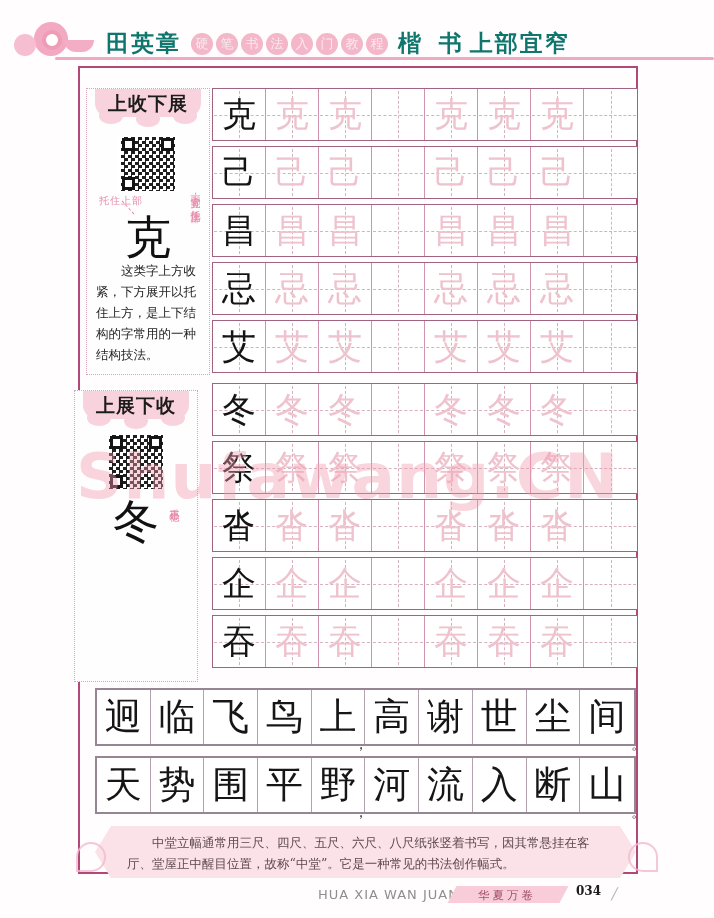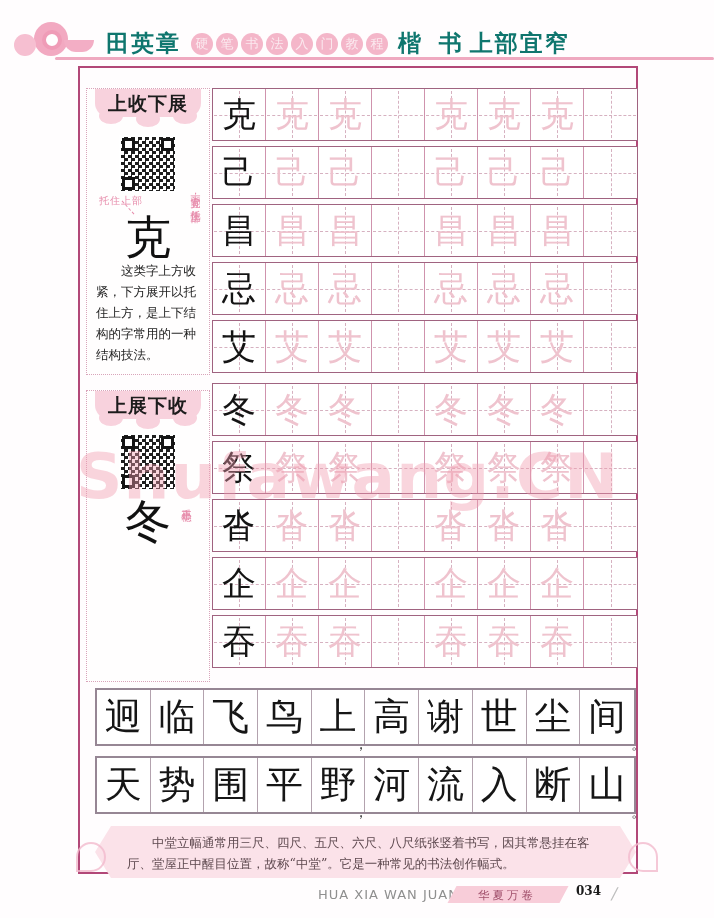--- a/index.html
+++ b/index.html
@@ -18,21 +18,21 @@
   .header-author, .header-script, .header-section { font-family:Liberation Mono, monospace; font-weight:bold; font-size:23px; color:#0f766e; letter-spacing:2px; white-space:nowrap; }
   .series-badges { display:flex; gap:3px; margin:0 4px; }
   .series-badge { width:22px; height:22px; border-radius:50%; background:#f4b6c9; color:#fbe9ef; font-size:13px; line-height:22px; text-align:center; font-family:"DejaVu Serif", serif; }
 
   
   .frame { position:absolute; left:78px; top:66px; width:560px; height:808px; border:2px solid #b24878; background:#fffdfe; }
 
   
   .side-section { position:absolute; width:124px; background:#fffefe; border:1px dotted #d9a4ba; }
   .side-section.s1 { left:86px; top:88px; height:287px; }
-  .side-section.s2 { left:86px; top:390px; height:292px; }
+  .side-section.s2 { left:74px; top:390px; height:292px; }
   .banner { position:absolute; top:0; left:50%; transform:translateX(-50%); width:106px; height:28px; background:#f8d2dd; border-radius:0 0 14px 14px; }
   .banner::before { content:""; position:absolute; bottom:-7px; left:4px; width:24px; height:16px; background:#f8d2dd; border-radius:50%; box-shadow:37px 3px 0 #f8d2dd; }
   .banner::after { content:""; position:absolute; bottom:-7px; right:4px; width:24px; height:16px; background:#f8d2dd; border-radius:50%; }
   .banner-title { position:relative; z-index:2; display:block; text-align:center; line-height:28px; font-size:19px; font-weight:bold; color:#1c1c1c; font-family:"DejaVu Serif", serif; letter-spacing:1px; }
   .qr { position:absolute; left:50%; transform:translateX(-50%); width:54px; height:54px; background-image:repeating-conic-gradient(#1f1f1f 0% 25%, #fff 0% 50%); background-size:7px 7px; outline:2px solid #fff; }
   .s1 .qr { top:48px; } .s2 .qr { top:44px; }
   .qr i { position:absolute; width:13px; height:13px; border:3px solid #151515; background:#fff; }
   .qr i.f1 { left:1px; top:1px; } .qr i.f2 { right:1px; top:1px; } .qr i.f3 { left:1px; bottom:1px; }
   .anno { color:#e78cab; font-size:10px; letter-spacing:1px; }
   .anno-left { position:absolute; left:12px; top:105px; }

